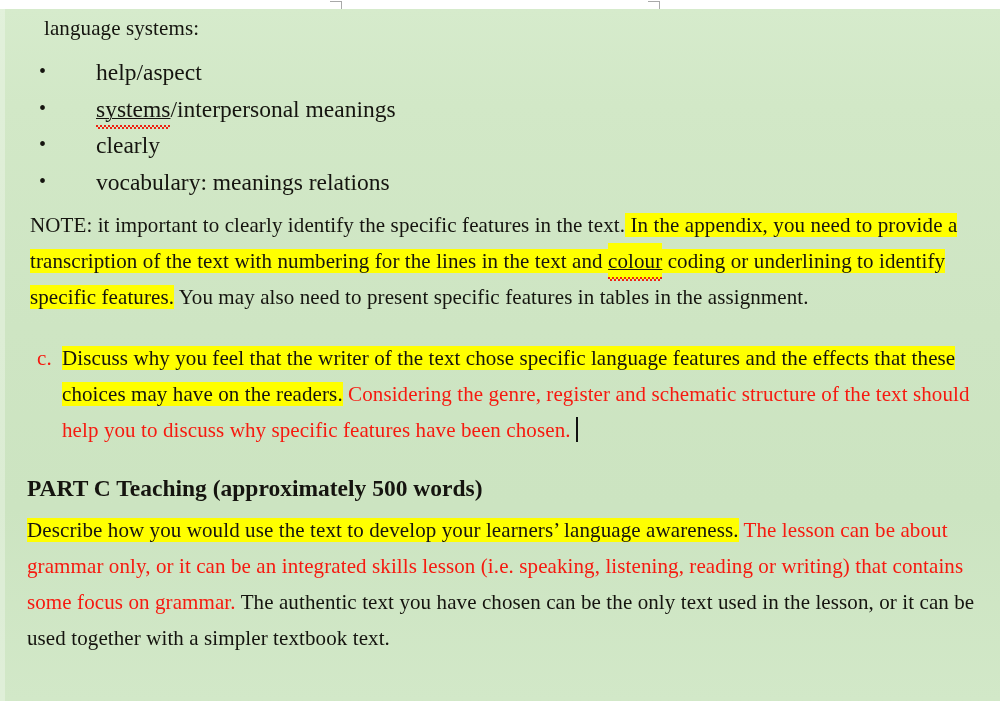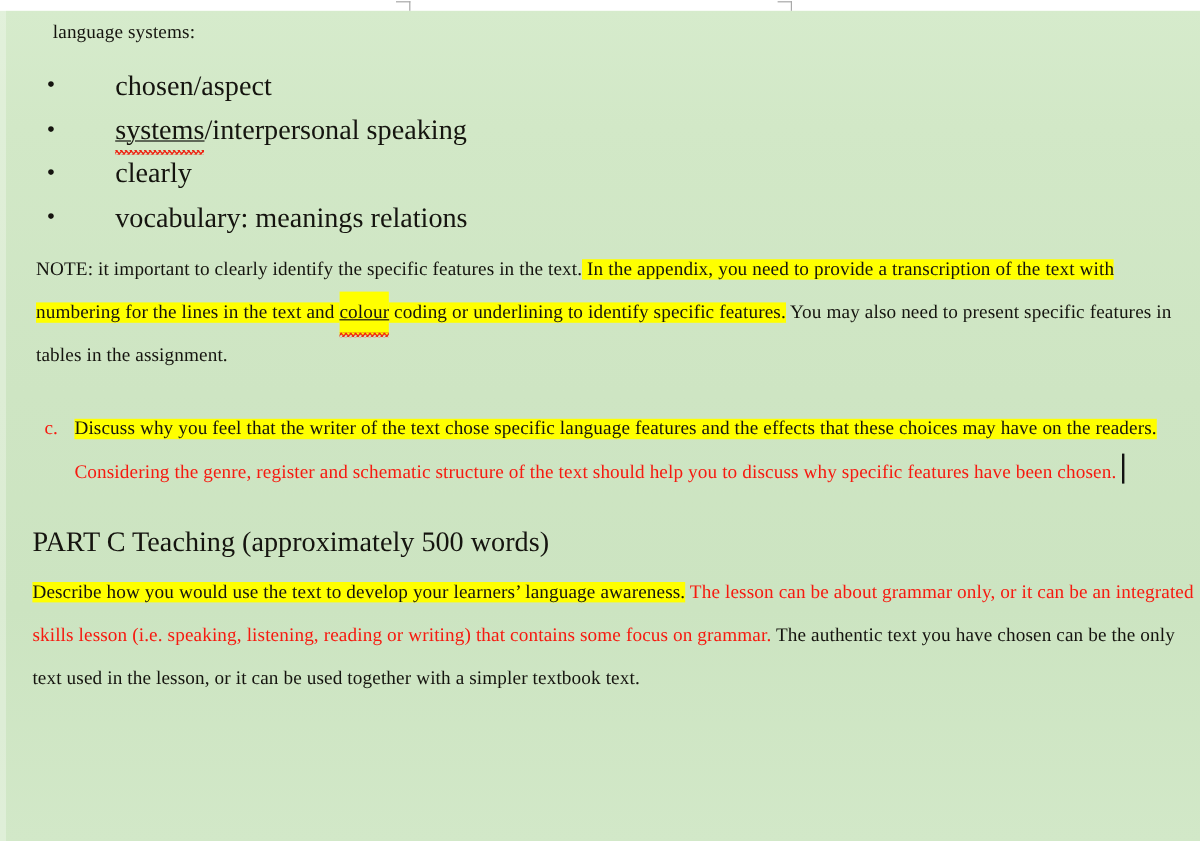--- a/index.html
+++ b/index.html
@@ -72,21 +72,21 @@
   }
 
   #content {
     position: relative;
     z-index: 3;
     padding: 0 0 0 0;
   }
 
   
   .line, .para {
-    font-size: 16px;
+    font-size: 21px;
     line-height: 36px;
     color: #15140f;
     letter-spacing: 0.1px;
     white-space: normal;
   }
   .hl {
     background: #ffff00;
     box-decoration-break: clone;
     -webkit-box-decoration-break: clone;
   }
@@ -164,21 +164,21 @@
     width: 0;
     border-left: 2px solid #111111;
     height: 25px;
     vertical-align: -5px;
     margin-left: 5px;
   }
 
   #part-c-heading {
     margin-top: 22px;
     padding-left: 27px;
-    font-weight: normal;
+    font-weight: bold;
     font-size: 23.5px;
     line-height: 36px;
     color: #15140f;
   }
   #describe-paragraph {
     margin-top: 6px;
     padding-left: 27px;
     padding-right: 0;
   }
 </style>
@@ -195,25 +195,25 @@
   <div id="doc-body">
     <div id="left-edge-band"></div>
 
     <div id="content">
 
       <div class="line" id="line-language-systems">language systems:</div>
 
       <ul id="bullet-list">
         <li>
           <span class="bullet-glyph">•</span>
-          <span>chosen/aspect</span>
-        </li>
-        <li>
-          <span class="bullet-glyph">•</span>
-          <span class="spell uline">systems</span><span>/interpersonal speaking</span>
+          <span>help/aspect</span>
+        </li>
+        <li>
+          <span class="bullet-glyph">•</span>
+          <span class="spell uline">systems</span><span>/interpersonal meanings</span>
         </li>
         <li>
           <span class="bullet-glyph">•</span>
           <span>clearly</span>
         </li>
         <li>
           <span class="bullet-glyph">•</span>
           <span>vocabulary: meanings relations</span>
         </li>
       </ul>

